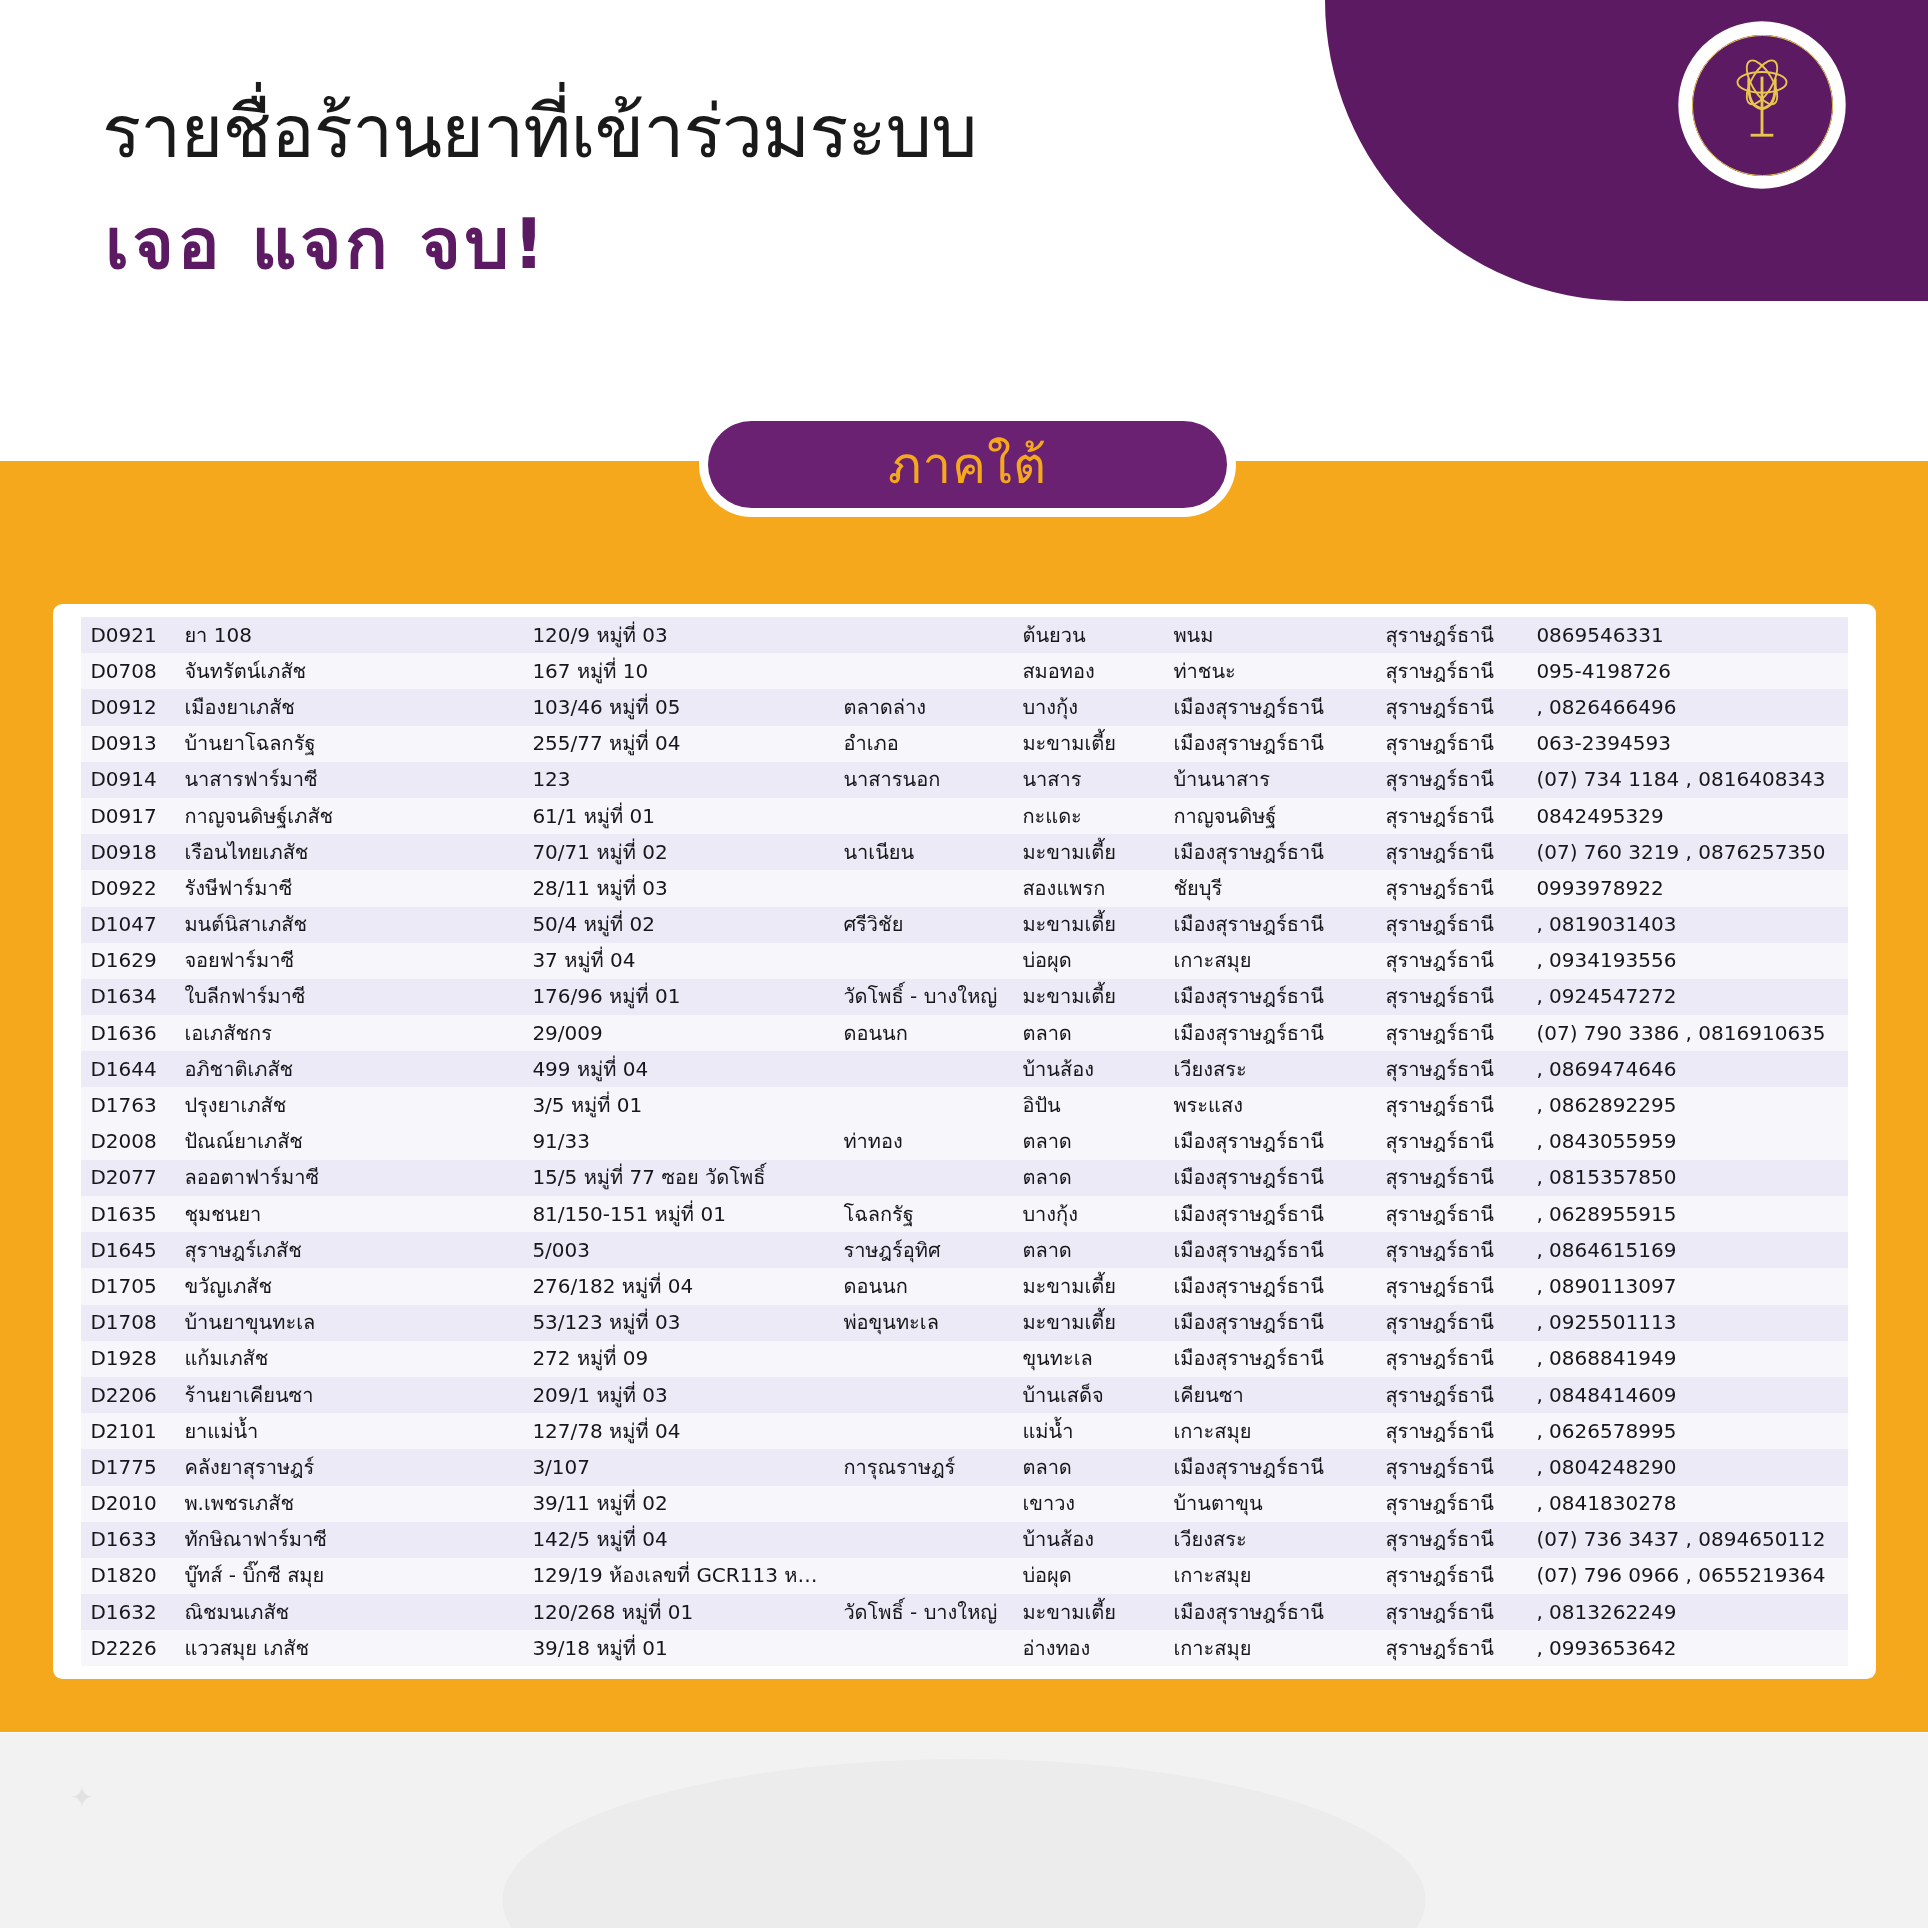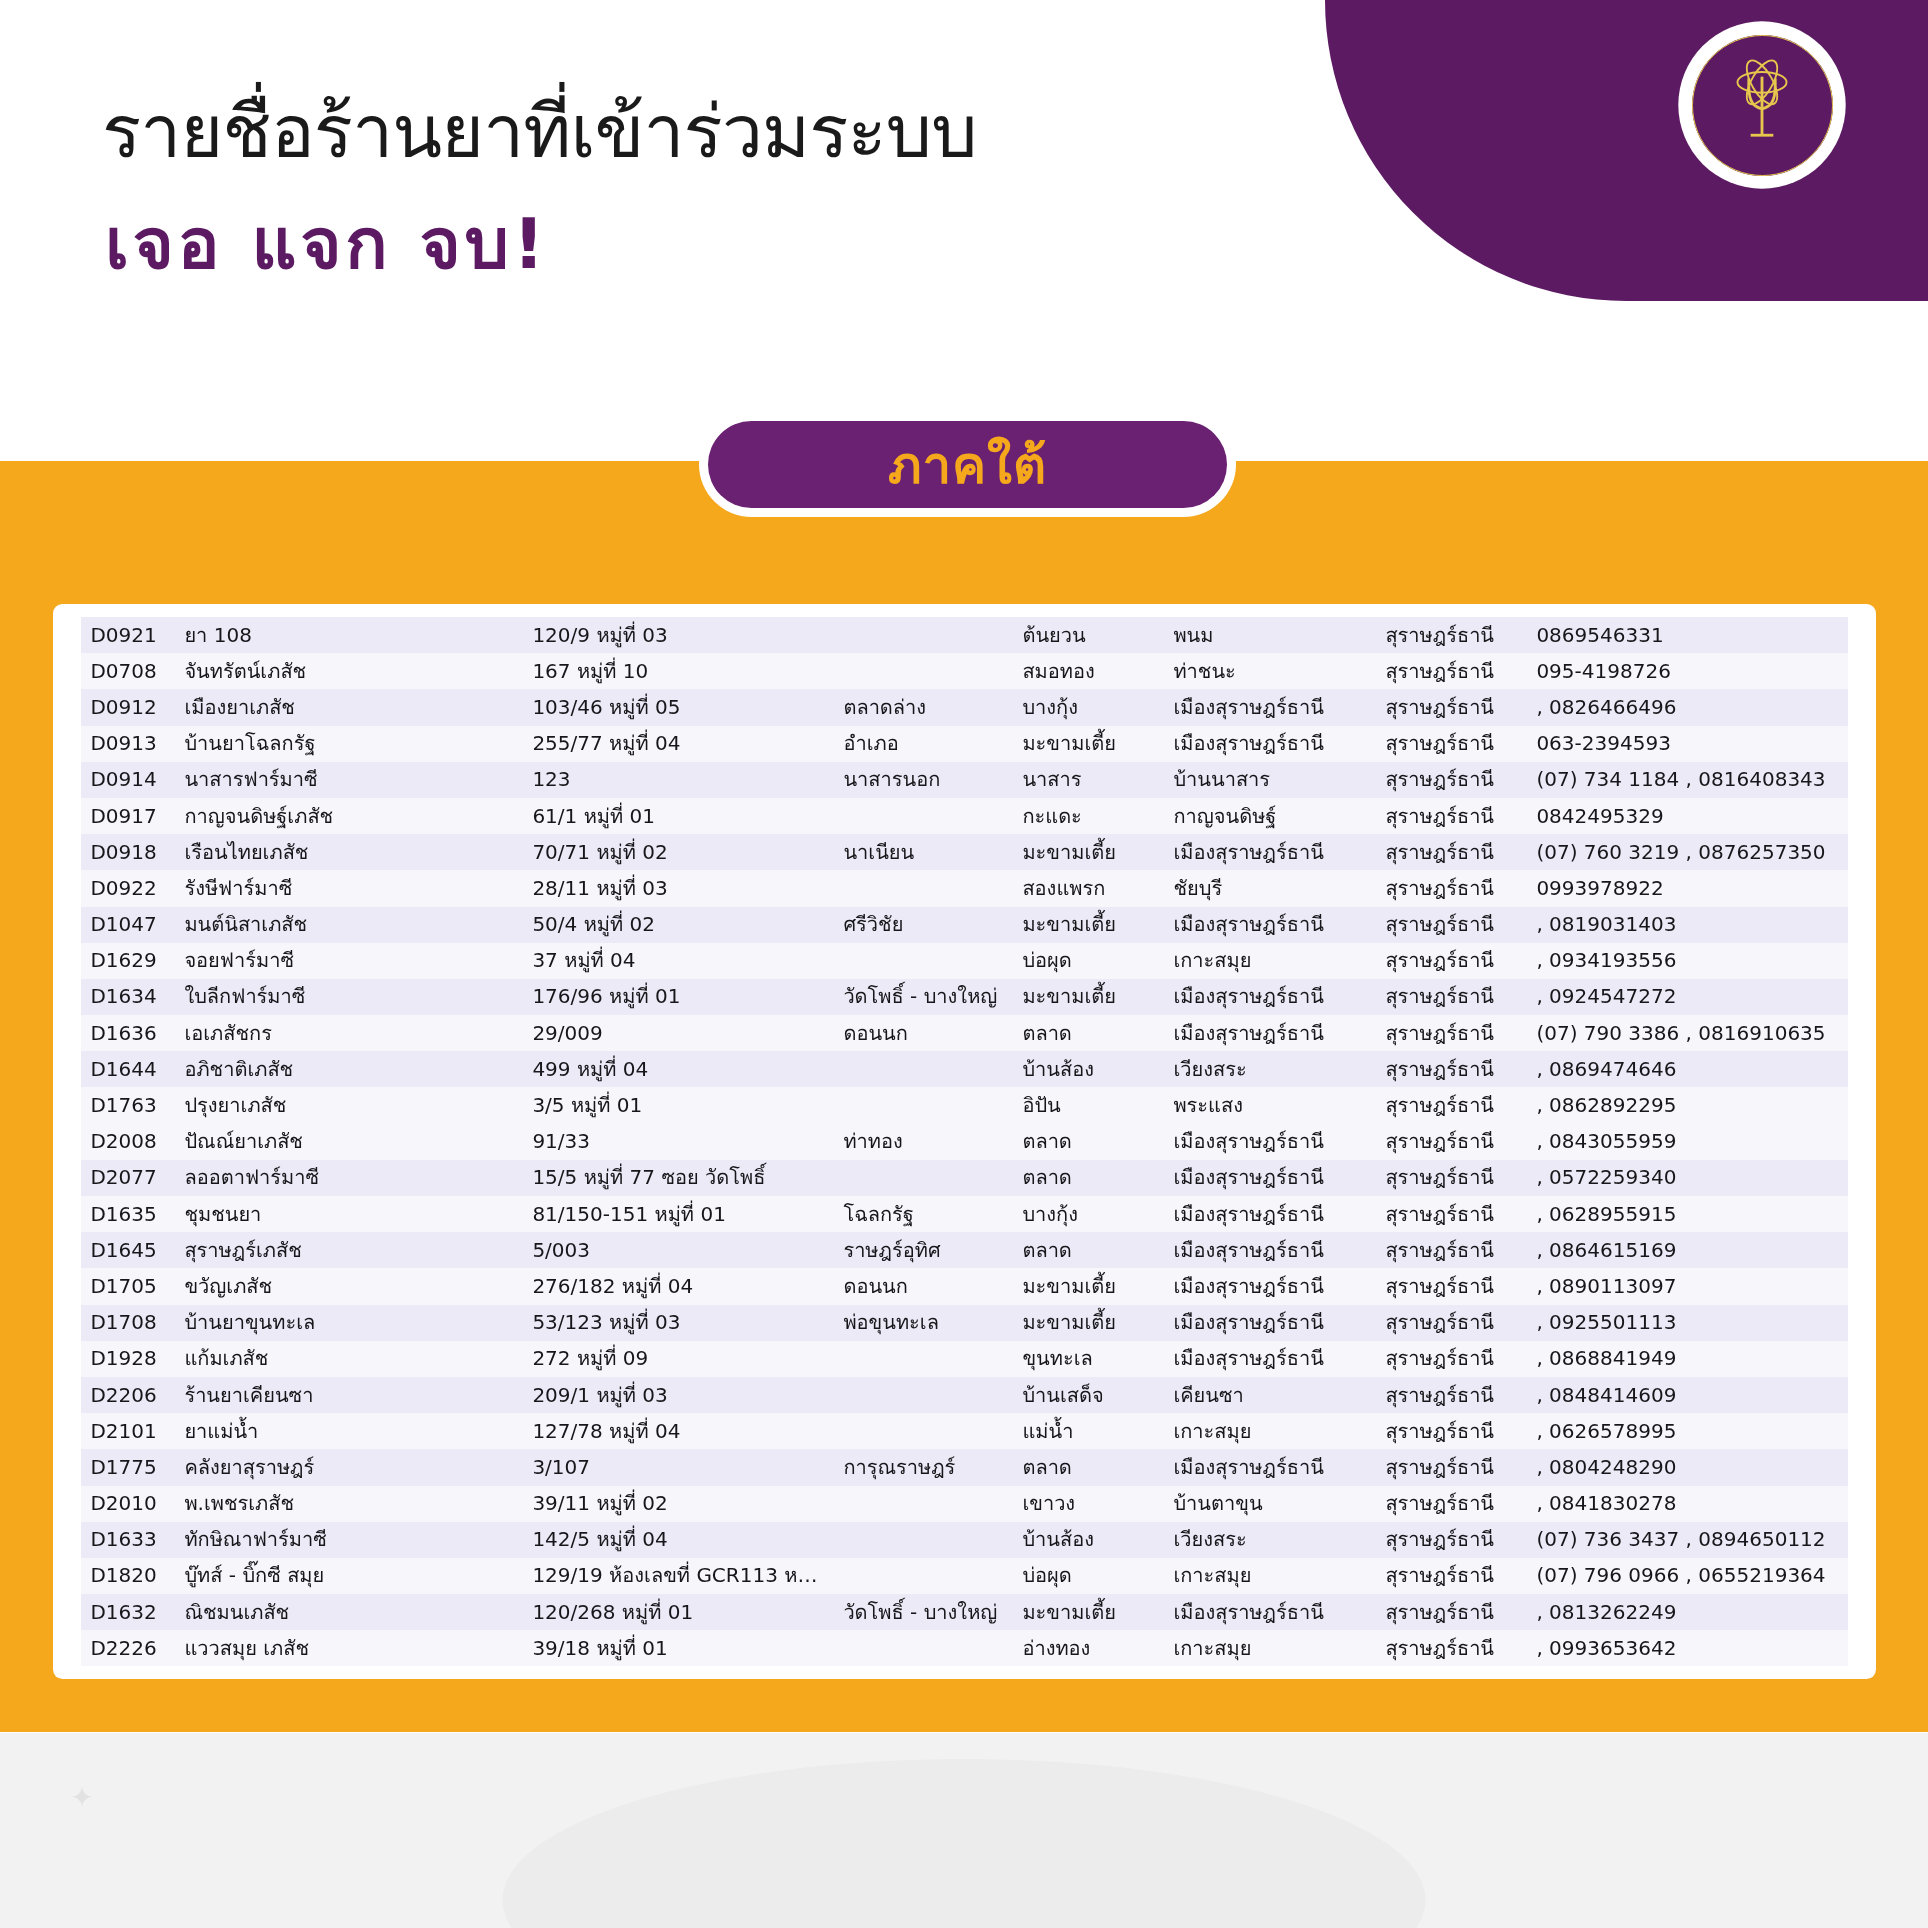--- a/index.html
+++ b/index.html
@@ -139,21 +139,21 @@
     width: 100%;
     height: 100%;
     border-radius: 49px;
     background: #6b2172;
     display: flex;
     align-items: center;
     justify-content: center;
   }
   .region-pill span {
     font-size: 51px;
-    font-weight: 700;
+    font-weight: 400;
     color: #f5a81c;
     letter-spacing: 0.9px;
     text-align: center;
   }
 
   
   .table-card {
     position: absolute;
     left: 53px;
     top: 604px;
@@ -387,21 +387,21 @@
           <td>, 0843055959</td>
         </tr>
         <tr class="odd">
           <td>D2077</td>
           <td>ลออตาฟาร์มาซี</td>
           <td>15/5 หมู่ที่ 77 ซอย วัดโพธิ์</td>
           <td></td>
           <td>ตลาด</td>
           <td>เมืองสุราษฎร์ธานี</td>
           <td>สุราษฎร์ธานี</td>
-          <td>, 0572259340</td>
+          <td>, 0815357850</td>
         </tr>
         <tr class="even">
           <td>D1635</td>
           <td>ชุมชนยา</td>
           <td>81/150-151 หมู่ที่ 01</td>
           <td>โฉลกรัฐ</td>
           <td>บางกุ้ง</td>
           <td>เมืองสุราษฎร์ธานี</td>
           <td>สุราษฎร์ธานี</td>
           <td>, 0628955915</td>

